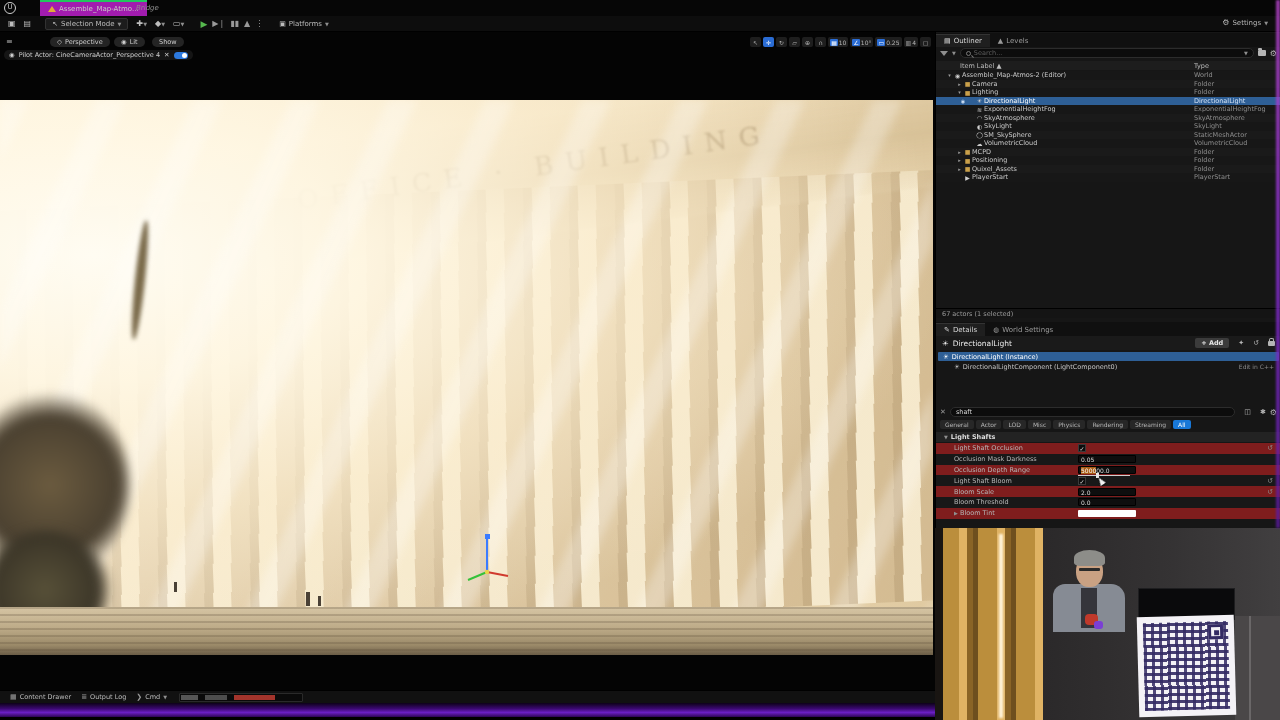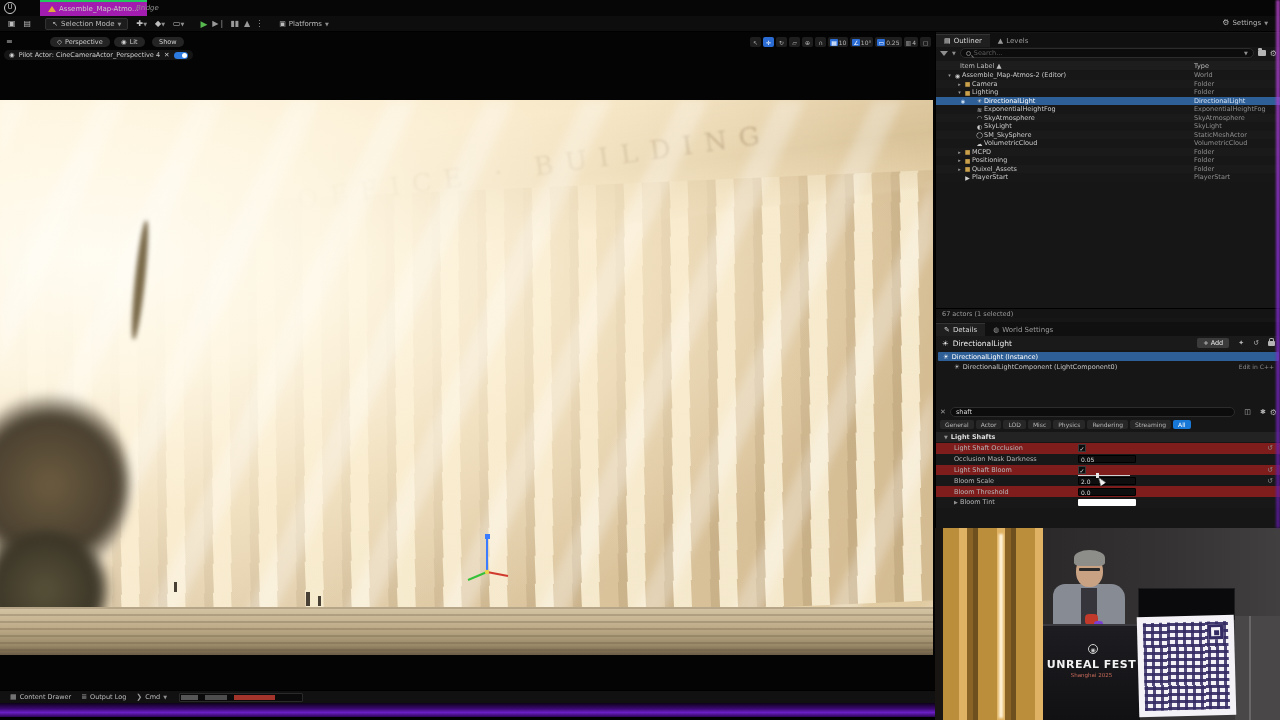--- a/index.html
+++ b/index.html
@@ -104,21 +104,21 @@
   .orow .otype { position:absolute; left:258px; color:#8d8d8d; }
   .orow.selected .otype { color:#d3e2f6; }
   .orow.d1 { padding-left:10px; } .orow.d2 { padding-left:22px; }
   #ol-status { left:0; top:276px; width:345px; height:10px; border-top:1px solid #000; background:#141414;
                font-size:6.5px; color:#9a9a9a; padding:1px 0 0 6px; }
   
   #det-tabs { top:290px; }
   #det-obj { left:0; top:304px; width:345px; height:14px; background:#1a1a1a; display:flex; align-items:center;
              padding:0 6px; gap:4px; font-size:7.5px; color:#ececec; }
   #add-btn { margin-left:auto; background:#3b3b3b; border-radius:2px; height:10px; padding:0 6px;
-             font-size:6.5px; color:#e5e5e5; display:flex; align-items:center; }
+             font-size:6.5px; color:#e5e5e5; display:flex; align-items:center;font-weight:bold; }
   .hdr-ic { font-size:7px; color:#b5b5b5; margin-left:5px; }
   .lock { width:7px; height:5px; background:#b5b5b5; border-radius:1px; position:relative; margin-left:5px; }
   .lock::before { content:""; position:absolute; left:1px; top:-3px; width:3px; height:3px;
                   border:1px solid #b5b5b5; border-bottom:none; border-radius:2px 2px 0 0; }
   #inst-row { left:2px; top:320px; width:341px; height:9px; background:#2e5f96; border-radius:1px;
               display:flex; align-items:center; gap:3px; padding:0 5px; font-size:6.5px; color:#fff; }
   #comp-row { left:2px; top:330px; width:341px; height:9px; display:flex; align-items:center; gap:3px;
               padding:0 5px 0 16px; font-size:6.5px; color:#c3c3c3; }
   #comp-row .editcpp { margin-left:auto; color:#8a8a8a; font-size:6px; }
   #det-search-row { left:4px; top:374px; width:337px; height:12px; display:flex; align-items:center; gap:4px; }
@@ -508,20 +508,24 @@
     <div class="prow">
       <span>Light Shaft Occlusion</span>
       <span class="chk">✓</span>
       <span class="reset">↺</span>
     </div>
     <div class="prow">
       <span>Occlusion Mask Darkness</span>
       <span class="pval">0.05</span>
     </div>
     <div class="prow">
+      <span>Occlusion Depth Range</span>
+      <span class="pval"><span class="selpart">5000</span><span>00.0</span></span>
+    </div>
+    <div class="prow">
       <span>Light Shaft Bloom</span>
       <span class="chk">✓</span>
       <span class="reset">↺</span>
     </div>
     <div class="prow">
       <span>Bloom Scale</span>
       <span class="pval">2.0</span>
       <span class="reset">↺</span>
     </div>
     <div class="prow">
@@ -546,25 +550,20 @@
   <div id="wall" class="abs"></div>
   <div id="wall-right" class="abs"></div>
   <div id="monitor" class="abs"></div>
   <div id="body" class="abs"></div>
   <div id="shirt" class="abs"></div>
   <div id="head" class="abs"></div>
   <div id="hair" class="abs"></div>
   <div id="glasses" class="abs"></div>
   <div id="mic-red" class="abs"></div>
   <div id="mic-purple" class="abs"></div>
-  <div id="podium" class="abs">
-    <div id="podium-logo" class="abs">◉</div>
-    <div id="podium-title" class="abs">UNREAL FEST</div>
-    <div id="podium-sub" class="abs">Shanghai 2025</div>
-  </div>
   <div id="qr-panel" class="abs">
     <div id="qr">
       <div id="qr-finder"></div>
     </div>
   </div>
 </div>
 
 <div id="statusbar" class="abs">
   <span class="sb-item">
     <span class="sb-ic">▦</span>

